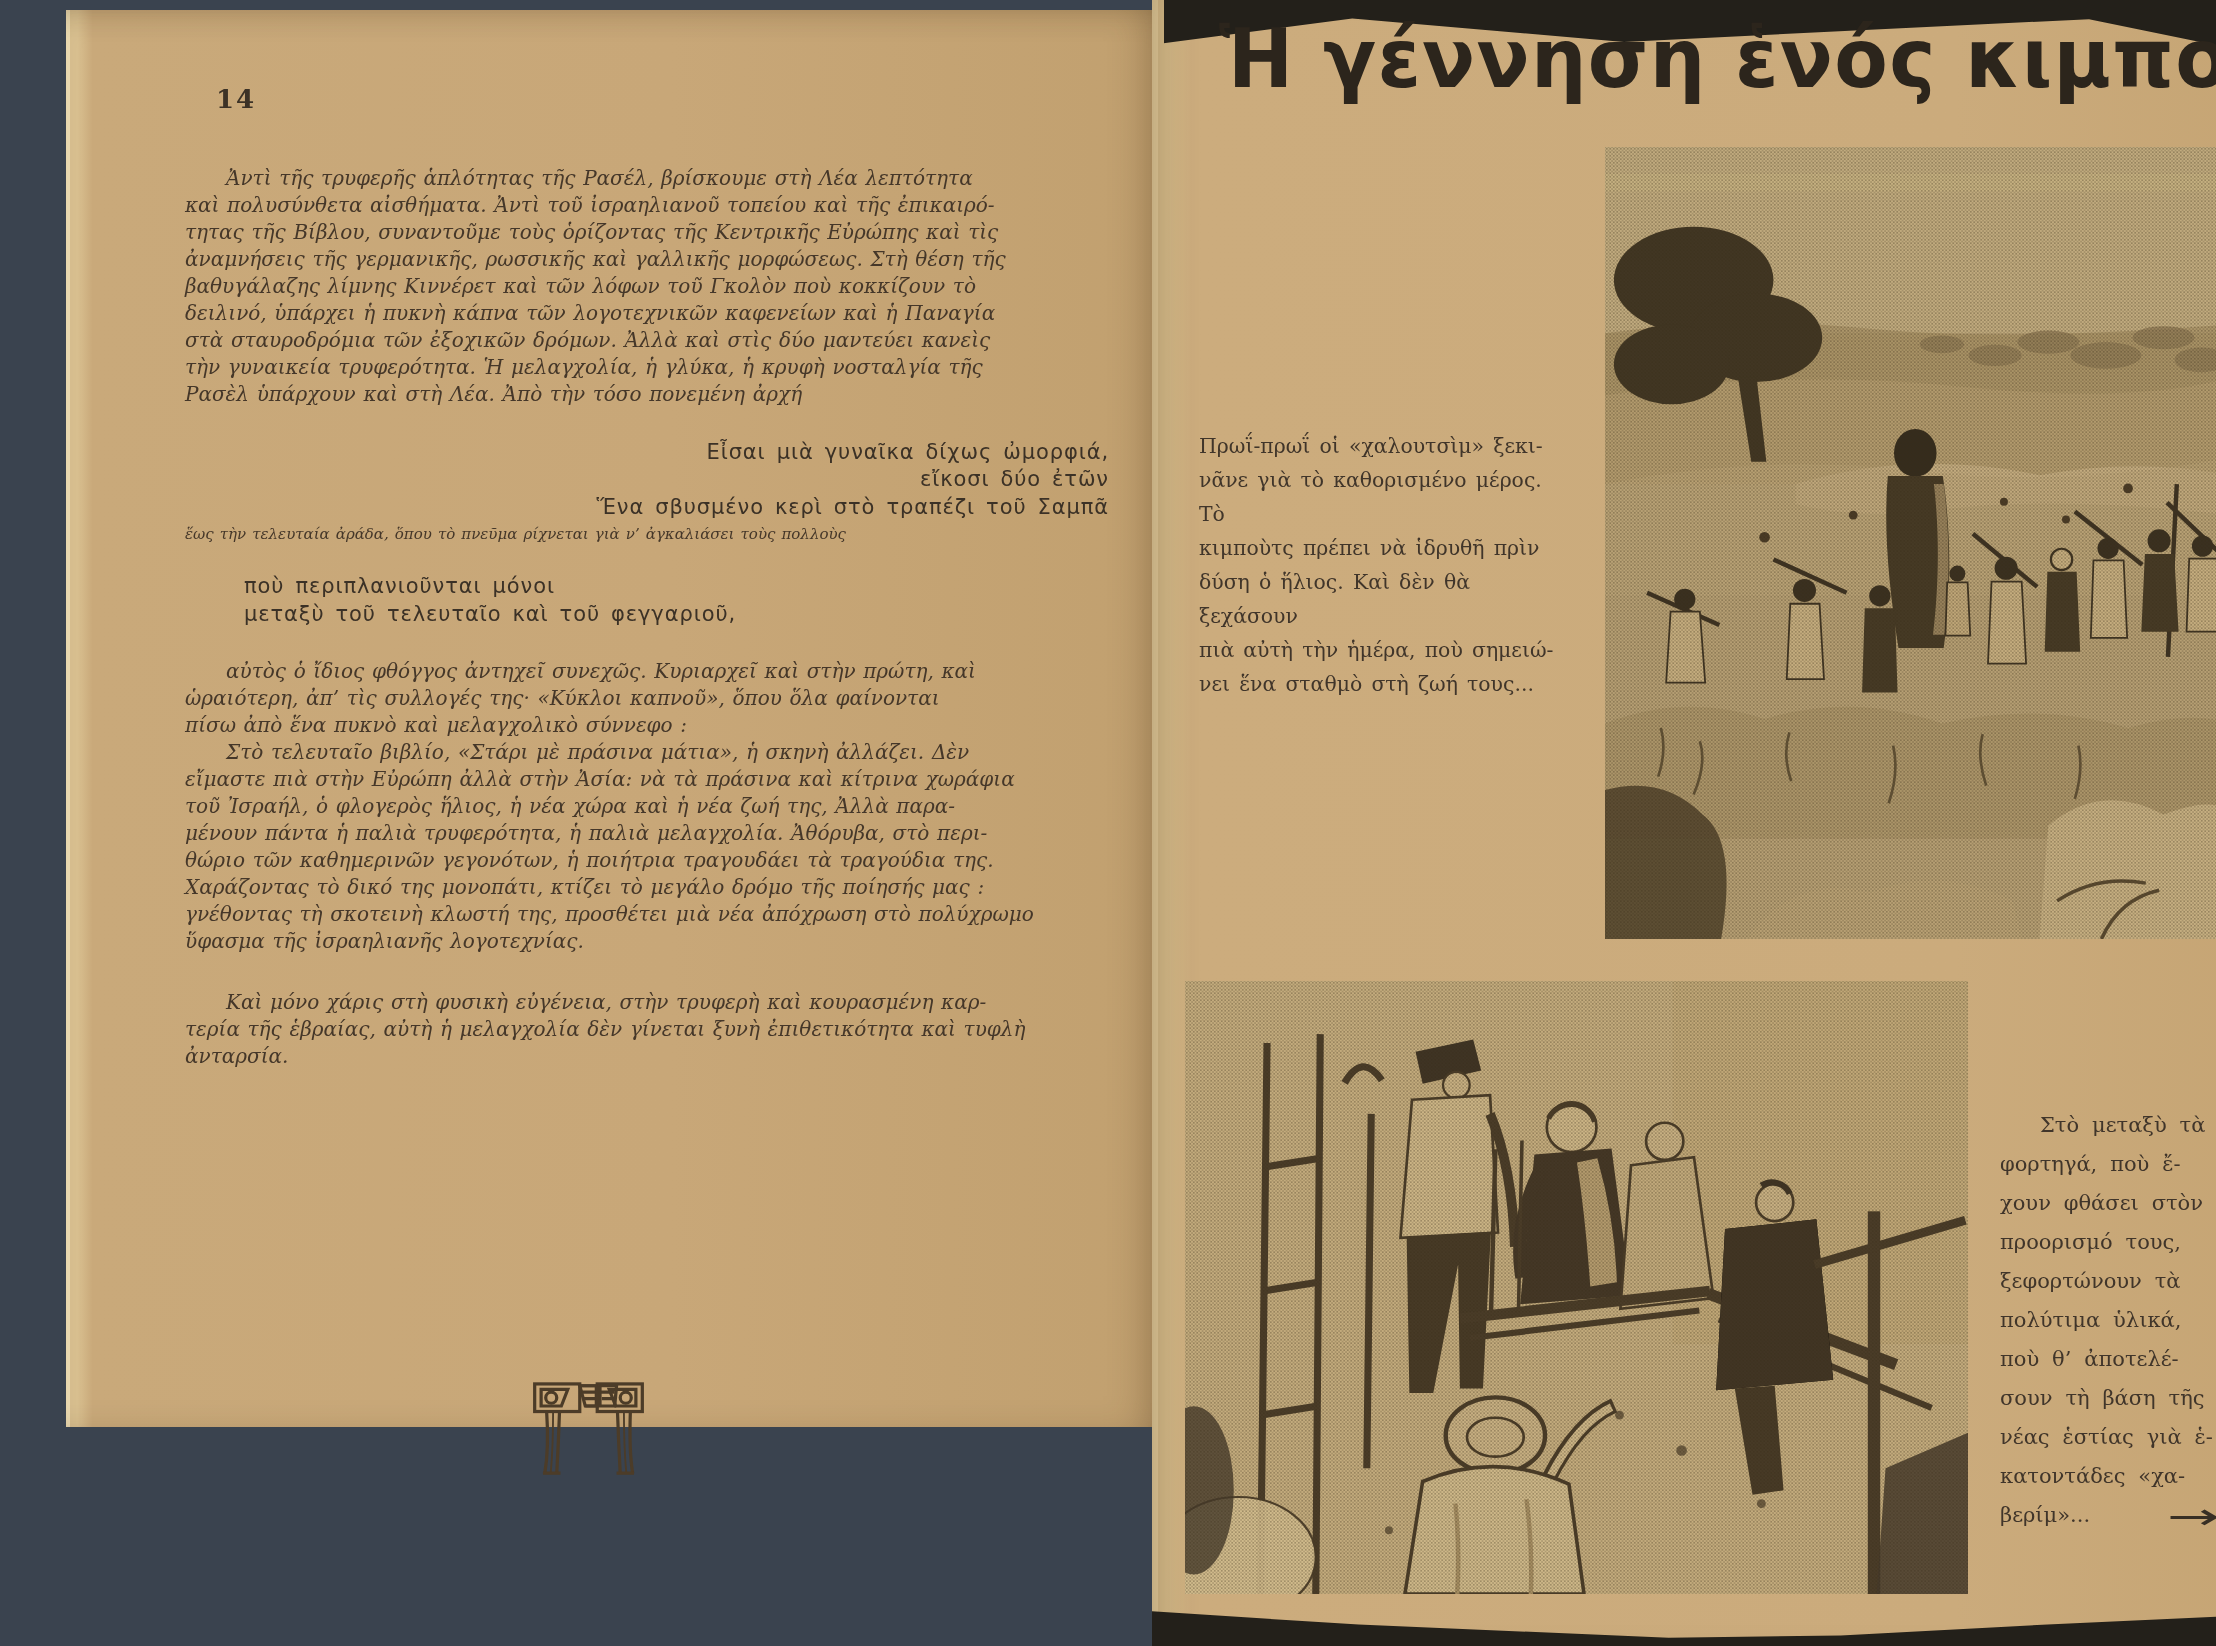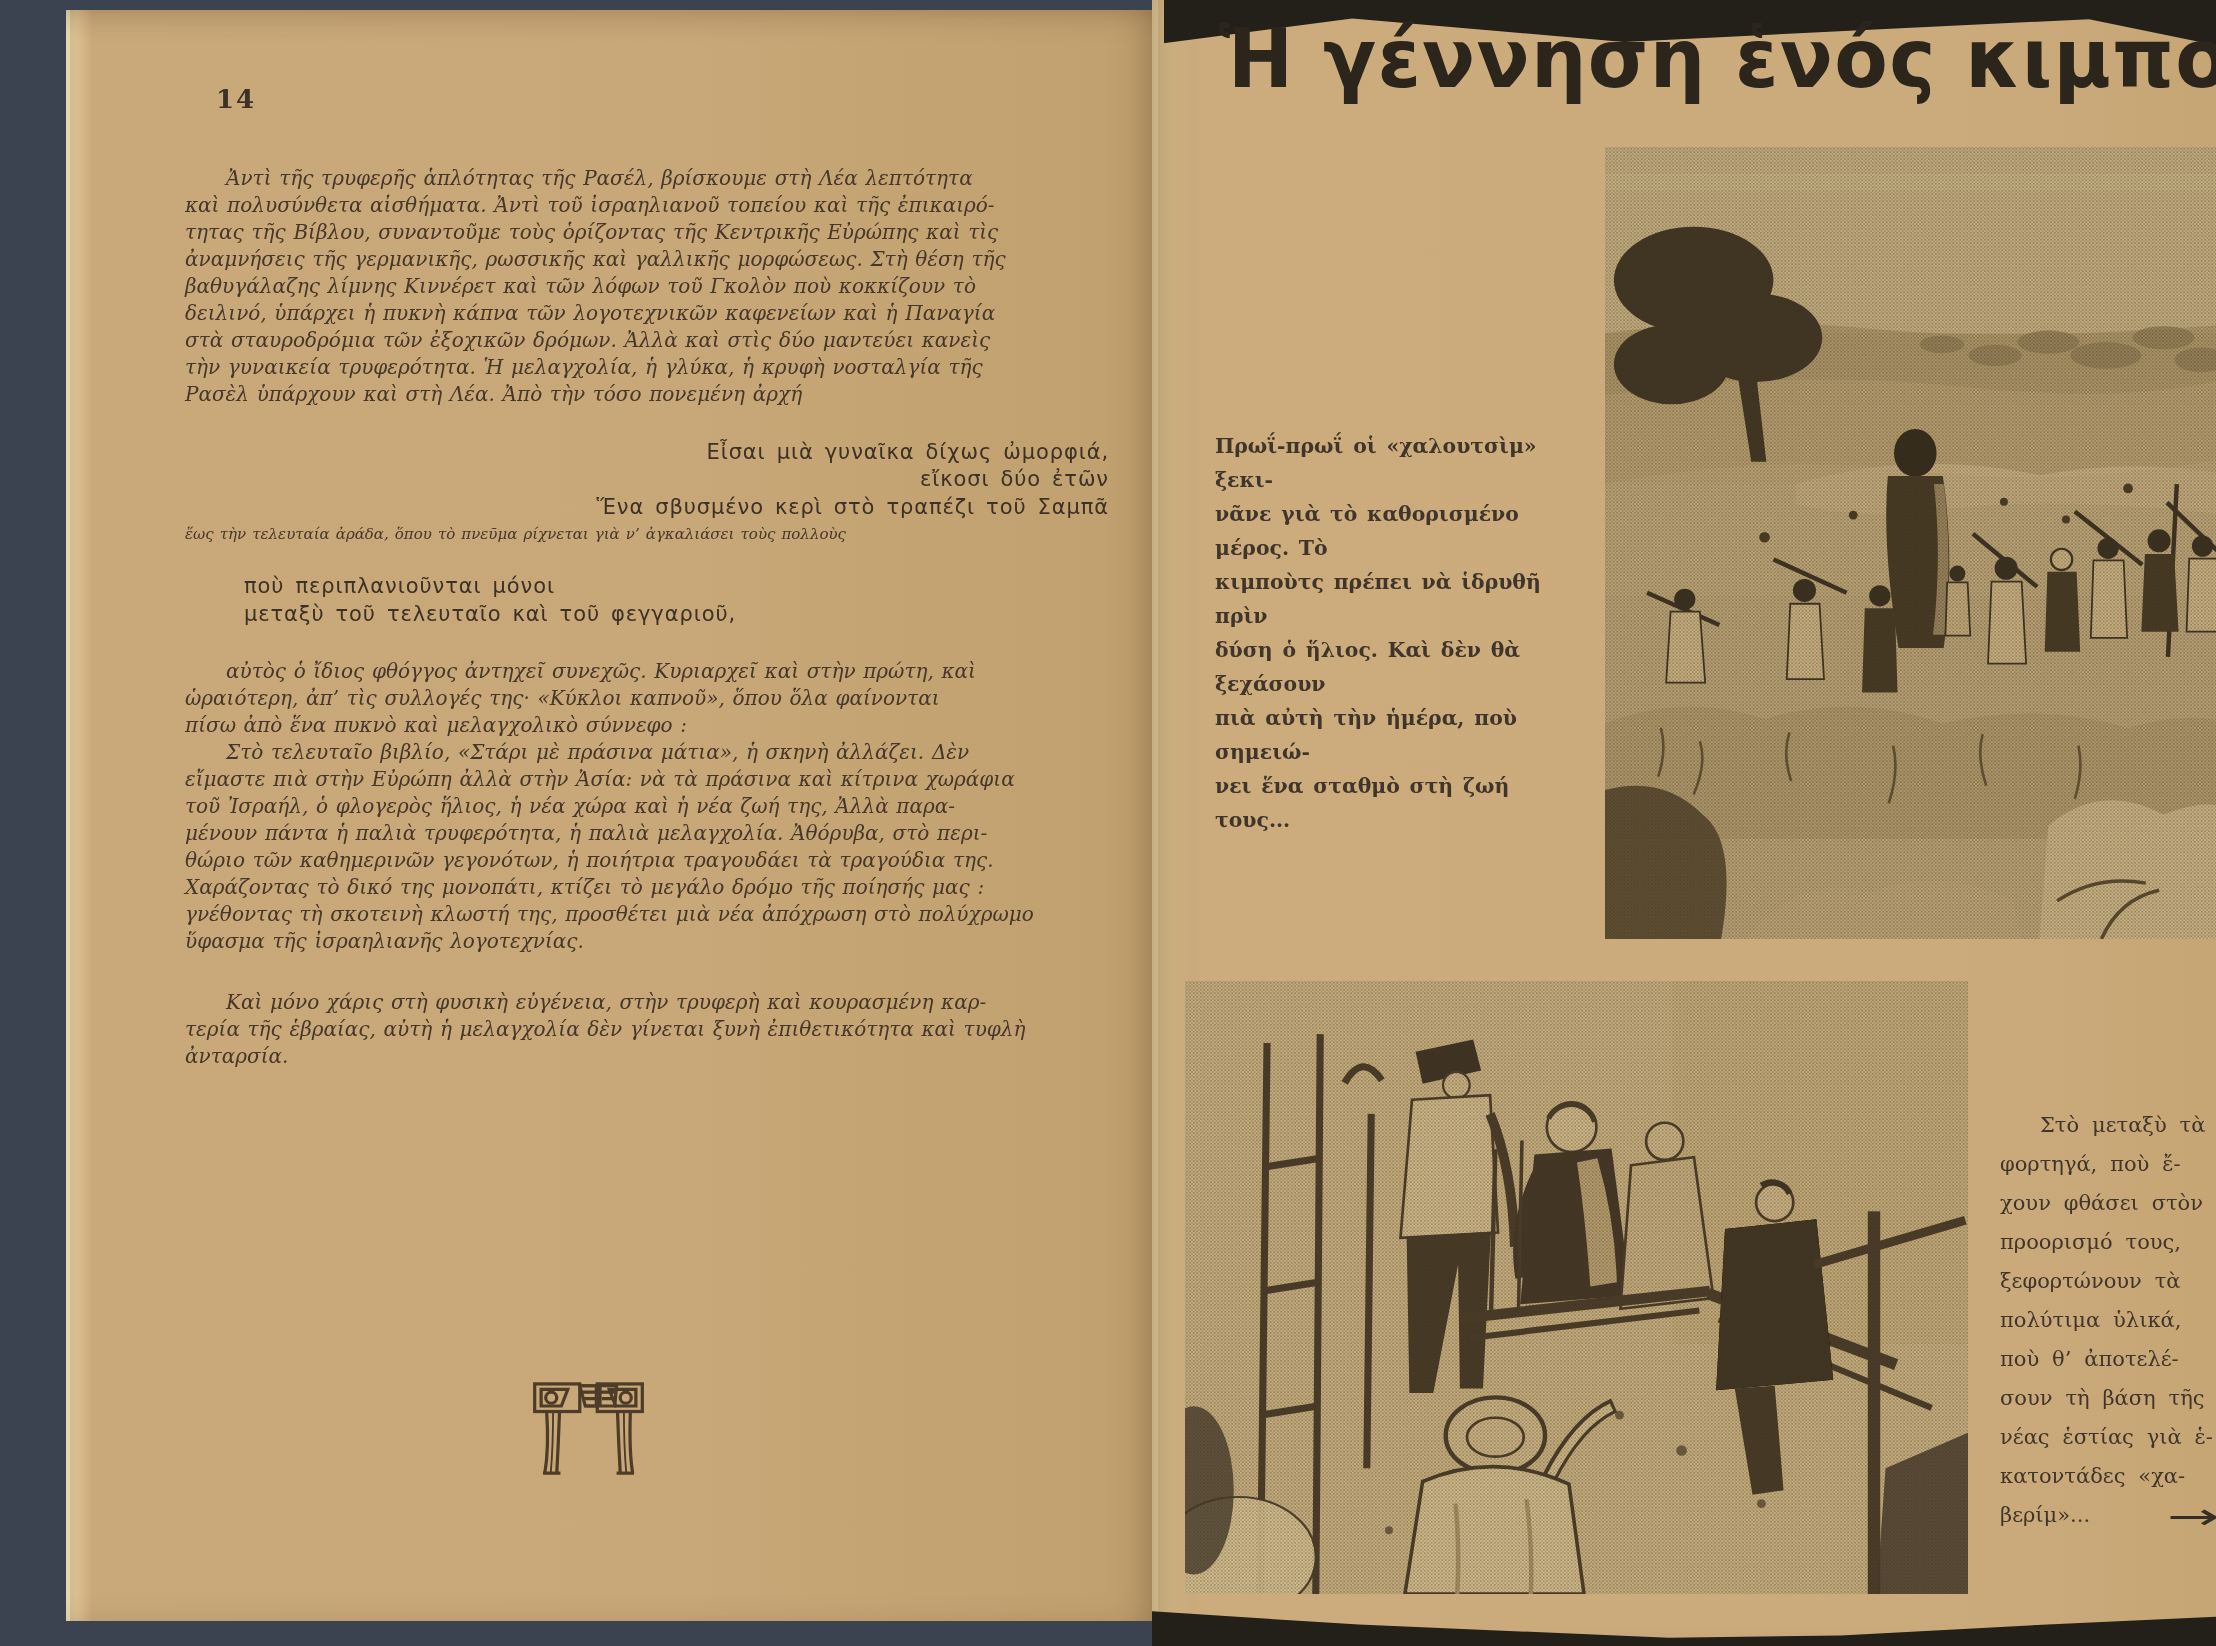--- a/index.html
+++ b/index.html
@@ -1,19 +1,19 @@
 <!DOCTYPE html>
 <html style="font-size:7px"><head>
 <meta charset="utf-8">
 <style>
   html,body{margin:0;padding:0;background:#343d48;}
   .canvas{position:relative;width:2306px;height:1646px;background:#3a434f;overflow:hidden;
           font-family:"DejaVu Serif", serif;}
   
-  .page-left{position:absolute;left:66px;top:9.8px;width:1091px;height:1611px;
+  .page-left{position:absolute;left:66px;top:9.8px;width:1091px;height:1417px;
      background:linear-gradient(90deg,#ecdcb2 0 4.4px,#d9c090 4.4px 11.5px,#c9a97a 26.6px,#c8a778 55%,#c1a06f 100%);
      box-shadow:inset -31px 0 40px -17.7px rgba(64,42,18,.38), inset 0 17.7px 35px -22px rgba(64,42,18,.25);padding-left:8px;}
   .page-right{position:absolute;left:1152px;top:0;width:1148px;height:1646px;
      background:linear-gradient(90deg,#e3cc9c 0 6.2px,#d5bb8a 6.2px 13.3px,#ccac7d 40px,#cbab7c 70%,#c5a473 100%);
      box-shadow:inset 26.6px 0 40px -22px rgba(64,42,18,.30);}
   
   .pageno{position:absolute;left:150px;top:74px;font-size:26px;font-weight:bold;color:#3c3226;letter-spacing:1.8px;}
   .textcol{position:absolute;left:119px;top:155px;width:924px;color:#453729;}
   .ml{white-space:pre-line;}
   .prose{font-style:italic;font-size:20px;line-height:27px;text-indent:41px;word-spacing:1.3px;margin:0;}
@@ -36,22 +36,22 @@
      font-family:"DejaVu Sans", sans-serif;font-weight:bold;font-size:78px;letter-spacing:1.3px;
      color:#2c251c;transform:scaleY(1.04);transform-origin:top left;}
   .photo{position:absolute;overflow:hidden;}
   .photo svg{position:absolute;left:0;top:0;width:100%;height:100%;}
   .halftone{position:absolute;left:0;top:0;right:0;bottom:0;
      background-image:radial-gradient(rgba(56,44,24,.34) 0.6px, rgba(56,44,24,0) 0.9px),
                       radial-gradient(rgba(56,44,24,.22) 0.6px, rgba(56,44,24,0) 0.9px);
      background-size:3.5px 3.5px,3.5px 3.5px;background-position:0 0,1.8px 1.8px;}
   .photo1{left:453px;top:147px;width:625px;height:792px;}
   .photo2{left:33px;top:981px;width:783px;height:613px;}
-  .caption1{position:absolute;left:63px;top:429px;width:375px;font-size:20.4px;line-height:34px;
-     color:#40352a;word-spacing:2.7px;font-weight:bold;}
+  .caption1{position:absolute;left:47px;top:429px;width:375px;font-size:20.4px;line-height:34px;
+     color:#40352a;word-spacing:2.7px;}
   .caption2{position:absolute;left:848px;top:1106px;width:295px;font-size:21px;line-height:39px;
      color:#40352a;word-spacing:6.2px;text-indent:40px;}
   .arrow{position:absolute;left:1015px;top:1495px;font-size:37px;color:#382f24;
      transform:scaleX(1.7);transform-origin:left center;font-family:"DejaVu Sans", sans-serif;}
 </style>
 </head>
 <body>
 
 <div class="canvas">
 

